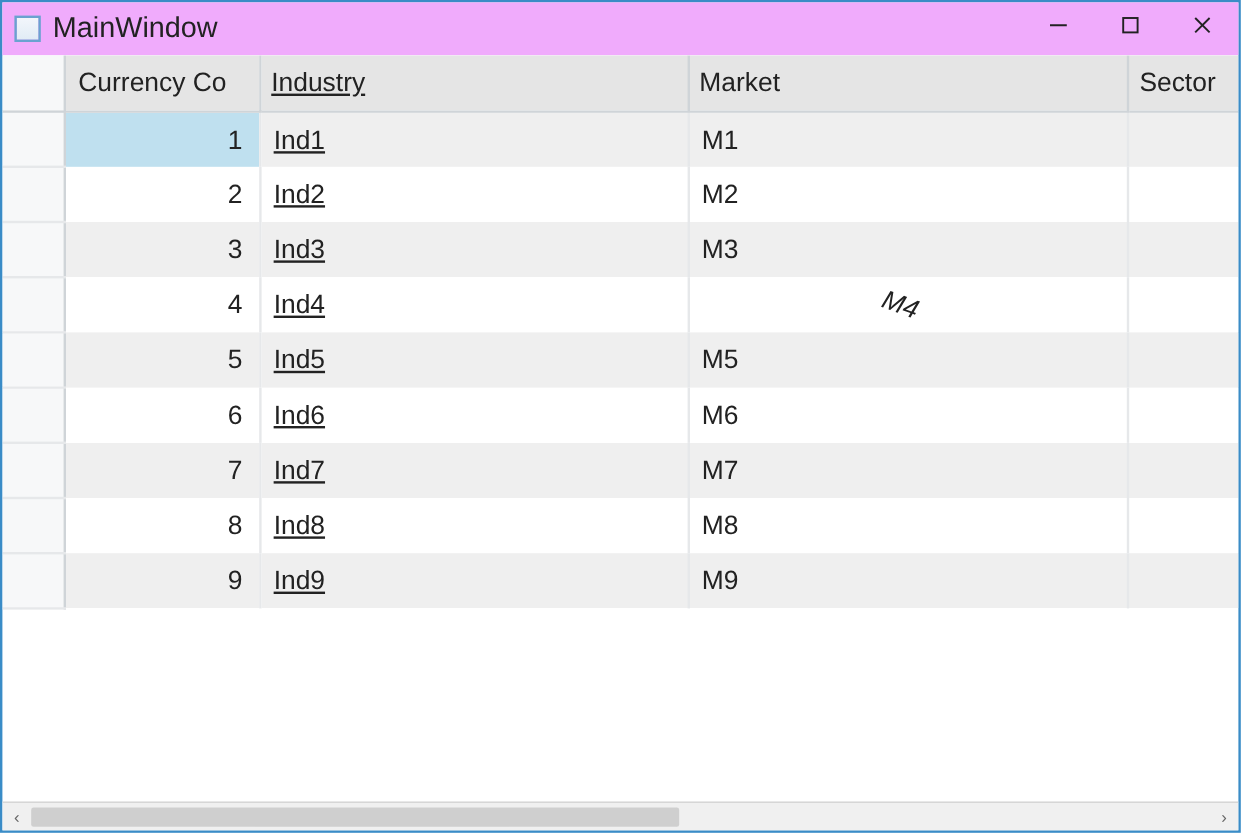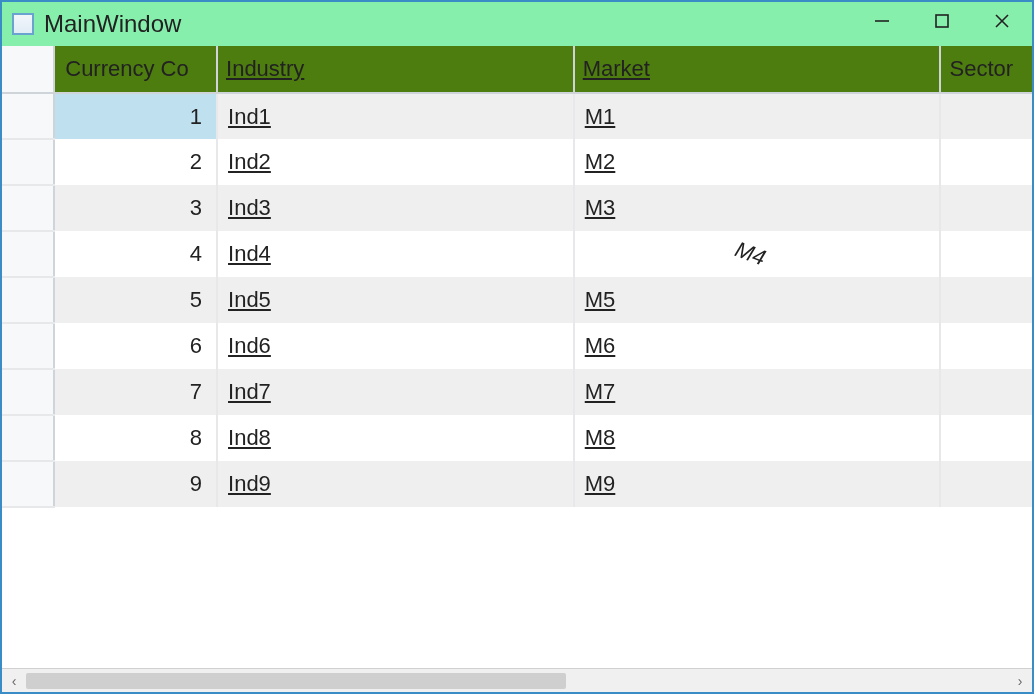--- a/index.html
+++ b/index.html
@@ -20,21 +20,21 @@
       border: 2px solid #3a8cc7;
       background: #fff;
       display: flex;
       flex-direction: column;
       position: relative;
     }
     .titlebar {
       height: 44px;
       display: flex;
       align-items: center;
-      background: #86efac;
+      background: #f0abfc;
       padding: 0 0 0 10px;
       text-align: right;
     }
     .titlebar-icon {
       width: 22px;
       height: 22px;
       border: 2px solid #6aa2d0;
       background: linear-gradient(180deg,#f2f6fb,#e1ecf5);
       margin-right: 10px;
     }
@@ -75,21 +75,21 @@
       border-collapse: collapse;
       width: 1040px;
       table-layout: fixed;
     }
     .datagrid th {
       text-align: left;
       font-weight: 400;
       font-size: 22px;
       color: #222;
       padding: 10px 8px;
-      background: #4d7c0f;
+      background: #e5e5e5;
       border-right: 2px solid #cfd4d8;
       border-bottom: 2px solid #cfd4d8;
       overflow: hidden;
       white-space: nowrap;
     }
     .datagrid td {
       font-size: 22px;
       color: #222;
       padding: 8px 10px;
       border-right: 2px solid #e6e8ea;
@@ -100,21 +100,21 @@
     .datagrid tr:nth-child(odd) td {
       background: #efefef;
     }
     .datagrid tr:nth-child(even) td {
       background: #ffffff;
     }
     .col-rowhdr { width: 52px; }
     .col-currency { width: 162px; text-align: right; padding-right: 14px !important; }
     th.col-currency { text-align: left; padding-left: 10px !important;}
     .col-industry { width: 355px; text-decoration: underline; }
-    .col-market { width: 365px; text-decoration: underline; }
+    .col-market { width: 365px; }
     .col-sector { width: 100px; }
     td.col-rowhdr {
       background: #f7f8f9 !important;
       border-right: 2px solid #cfd4d8;
       border-bottom: 2px solid #e6e8ea;
     }
     th.col-rowhdr {
       background: #f7f8f9;
     }
     td.selected {

